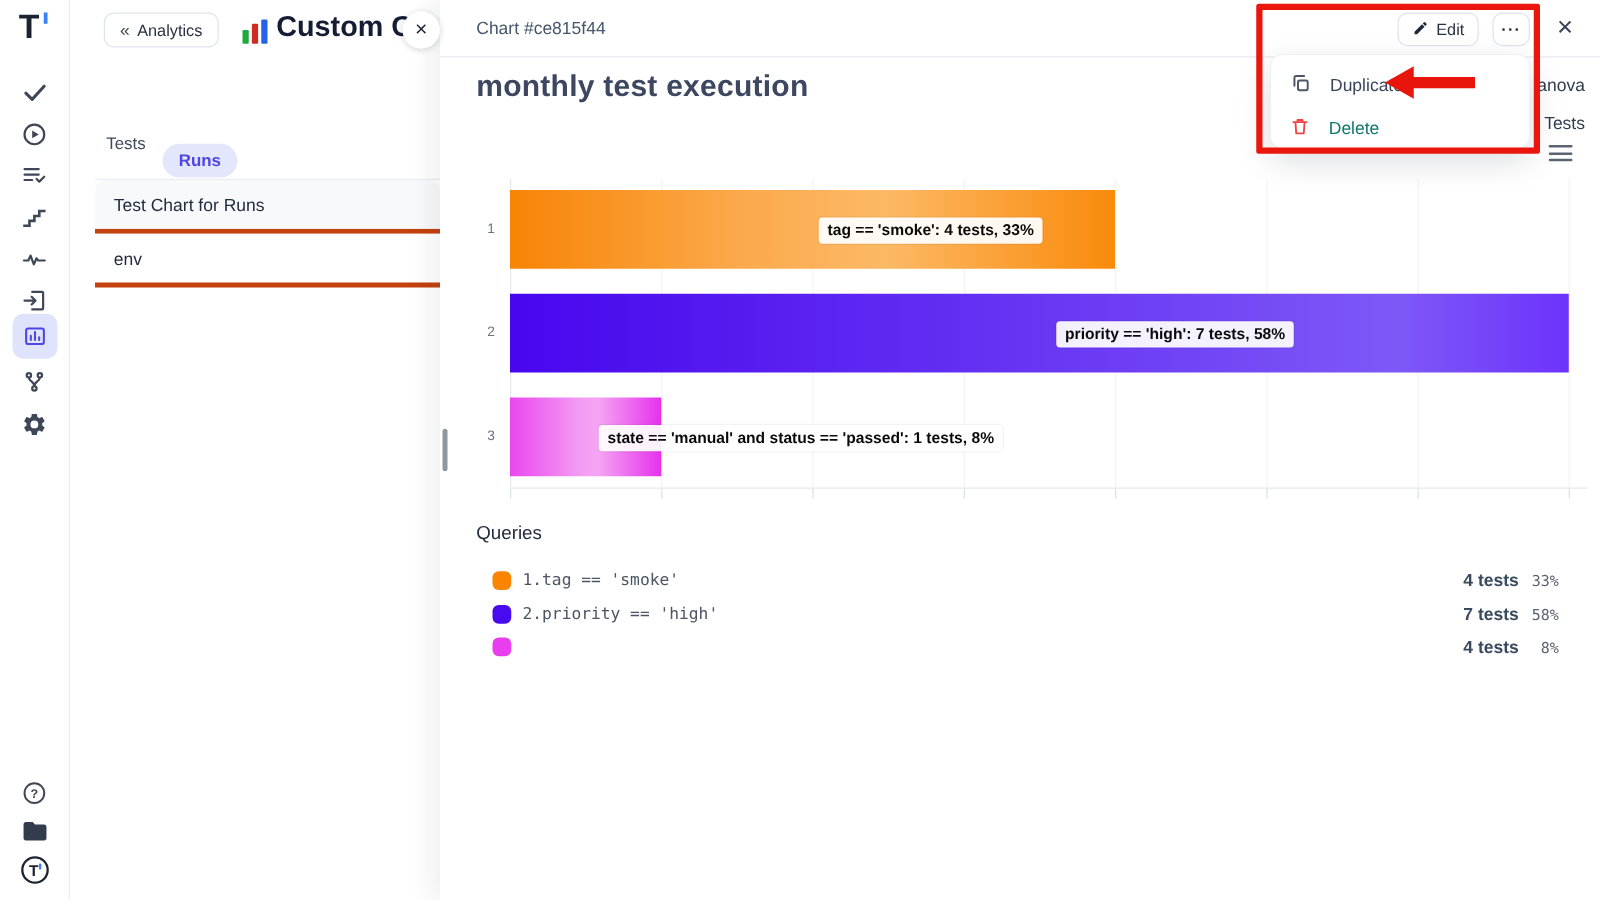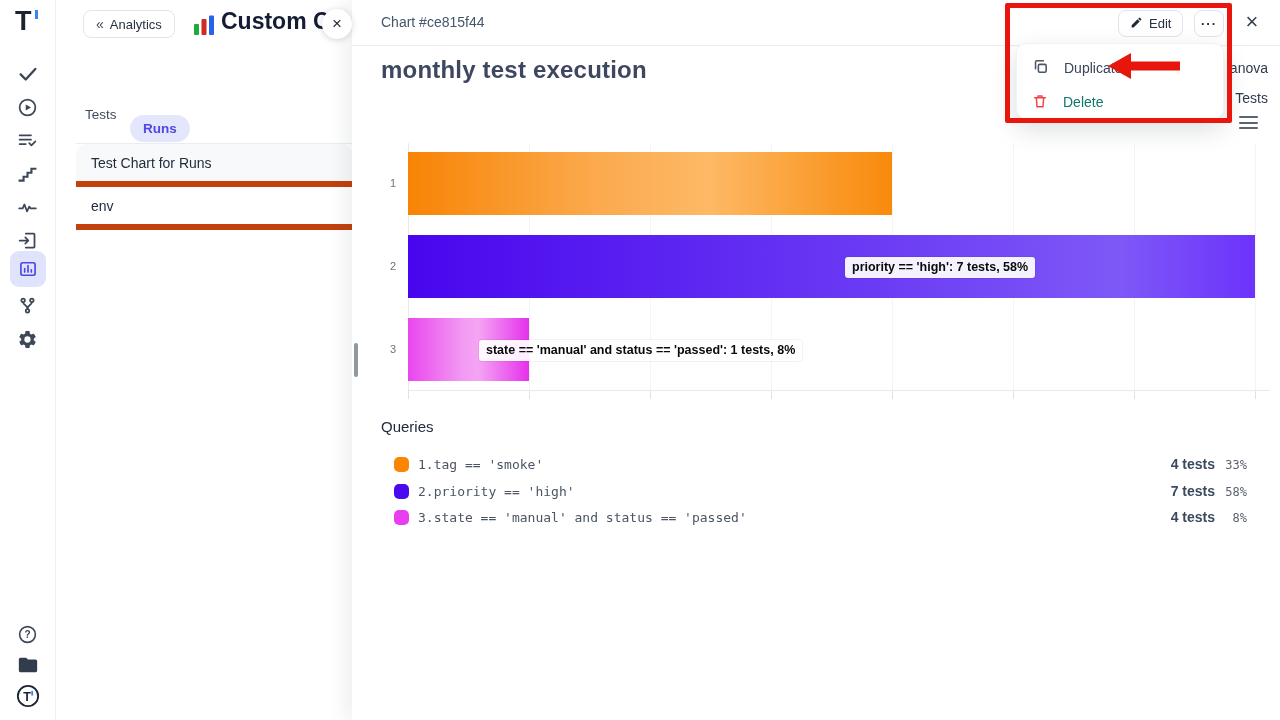--- a/index.html
+++ b/index.html
@@ -23,21 +23,21 @@
     border-radius:8px; background:#fff; color:#273142; font-size:13px; }
   .back-btn { position:absolute; left:83px; top:10px; height:28px; padding:0 12px; }
   .back-btn .chev { color:#3d4756; font-size:14px; }
   .emoji-chart { position:absolute; left:192px; top:13px; }
   .page-title { position:absolute; left:221px; top:8px; font-size:23px; font-weight:700; color:#141d33; white-space:nowrap; }
   .tab-plain { position:absolute; left:85px; top:107px; font-size:13.5px; color:#3f4a5a; }
   .tab-pill { position:absolute; left:130px; top:104px; height:27px; padding:0 13px; display:flex;
     align-items:center; background:#e4e7fc; color:#4f46e5; font-size:13.5px; font-weight:600; border-radius:14px;margin-top:11px; }
   .tabs-divider { position:absolute; left:76px; top:143px; width:276px; height:1px; background:#e9edf2; }
   .list-item { position:absolute; left:76px; width:276px; height:43px; display:flex; align-items:center;
-    padding-left:15px; font-size:14px; color:#222c3f; border-bottom:6px solid #c2410c; }
+    padding-left:15px; font-size:14px; color:#222c3f; border-bottom:4px solid #c2410c; }
 
   
   .drawer { position:absolute; left:352px; top:0; width:928px; height:720px; background:#fff;
     box-shadow:-7px 0 18px rgba(15,23,42,.07); z-index:10; }
   .drawer-close-circle { position:absolute; left:322px; top:9px; width:30px; height:30px; border-radius:50%;
     background:#fff; box-shadow:0 1px 6px rgba(15,23,42,.18); display:flex; align-items:center; justify-content:center;
     font-size:17px; color:#1f2937; z-index:15; }
   .drawer-header { position:absolute; left:29px; top:14px; font-size:14px; color:#46566b; }
   .drawer-divider { position:absolute; left:0; top:45px; width:928px; height:1px; background:#e9ecf1; }
   .edit-btn { position:absolute; left:766px; top:10px; height:27px; padding:0 11px; }
@@ -242,20 +242,21 @@
     <div class="axis-line"></div>
 
     <span class="cat-label" style="top:177px">1</span>
     <span class="cat-label" style="top:260px">2</span>
     <span class="cat-label" style="top:343px">3</span>
 
     <div class="bar bar1" style="top: 152px; width: 484px;"></div>
     <div class="bar bar2" style="top: 235px; width: 847px;"></div>
     <div class="bar bar3" style="top: 318px; width: 121px;"></div>
 
+    <div class="bar-label" style="left:655px; top:174px">tag == 'smoke': 4 tests, 33%</div>
     <div class="bar-label" style="left:845px; top:257px">priority == 'high': 7 tests, 58%</div>
     <div class="bar-label" style="left:479px; top:340px">state == 'manual' and status == 'passed': 1 tests, 8%</div>
 
     <div class="chart-scrollbar"></div>
   </div>
 
   <div class="queries-title">Queries</div>
 
   <div class="q-row" style="top:456px">
     <span class="q-swatch" style="background: rgb(251, 133, 0);"></span>
@@ -264,21 +265,20 @@
     <span class="q-pct">33%</span>
   </div>
   <div class="q-row" style="top:483px">
     <span class="q-swatch" style="background: rgb(74, 10, 240);"></span>
     <span class="q-text"><span>2.</span><span>priority == 'high'</span></span>
     <span class="q-tests">7 tests</span>
     <span class="q-pct">58%</span>
   </div>
   <div class="q-row" style="top:509px">
     <span class="q-swatch" style="background: rgb(233, 61, 240);"></span>
-    <span class="q-text"><span>3.</span><span>state == 'manual' and status == 'passed'</span></span>
     <span class="q-tests">4 tests</span>
     <span class="q-pct">8%</span>
   </div>
 
   <div class="menu">
     <div class="menu-item dup">
       <span><svg width="17" height="17" viewBox="0 0 24 24" fill="none" stroke="#4b5563" stroke-width="2.2" stroke-linecap="round" stroke-linejoin="round">
             <rect x="9" y="9" width="11" height="11" rx="2"></rect>
             <path d="M5 15V6a2 2 0 012-2h9"></path>
           </svg></span>

